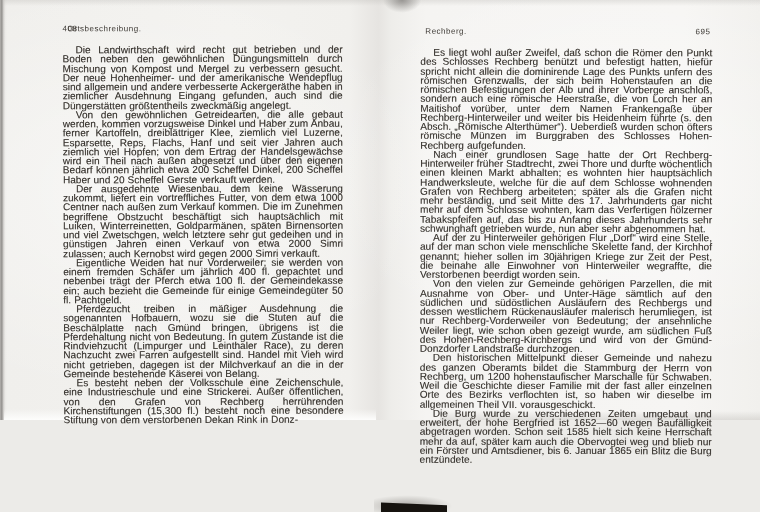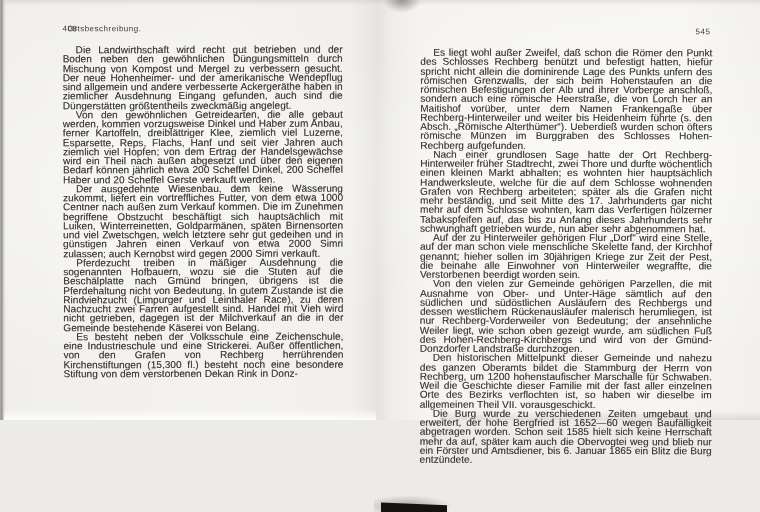--- a/index.html
+++ b/index.html
@@ -98,28 +98,30 @@
 
   <div class="page page-left">
     <div class="pagehead">
       <span class="pagenum-left">408</span>
       <span class="runhead">Ortsbeschreibung.</span>
     </div>
     <div class="pagebody">
       <p>Die Landwirthschaft wird recht gut betrieben und der Boden neben den gewöhnlichen Düngungsmitteln durch Mischung von Kompost und Mergel zu verbessern gesucht. Der neue Hohenheimer- und der amerikanische Wendepflug sind allgemein und andere verbesserte Ackergeräthe haben in ziemlicher Ausdehnung Eingang gefunden, auch sind die Düngerstätten größtentheils zweckmäßig angelegt.</p>
       <p>Von den gewöhnlichen Getreidearten, die alle gebaut werden, kommen vorzugsweise Dinkel und Haber zum Anbau, ferner Kartoffeln, dreiblättriger Klee, ziemlich viel Luzerne, Esparsette, Reps, Flachs, Hanf und seit vier Jahren auch ziemlich viel Hopfen; von dem Ertrag der Handelsgewächse wird ein Theil nach außen abgesetzt und über den eigenen Bedarf können jährlich etwa 200 Scheffel Dinkel, 200 Scheffel Haber und 20 Scheffel Gerste verkauft werden.</p>
       <p>Der ausgedehnte Wiesenbau, dem keine Wässerung zukommt, liefert ein vortreffliches Futter, von dem etwa 1000 Centner nach außen zum Verkauf kommen. Die im Zunehmen begriffene Obstzucht beschäftigt sich hauptsächlich mit Luiken, Winterreinetten, Goldparmänen, späten Birnensorten und viel Zwetschgen, welch letztere sehr gut gedeihen und in günstigen Jahren einen Verkauf von etwa 2000 Simri zulassen; auch Kernobst wird gegen 2000 Simri verkauft.</p>
+      <p>Eigentliche Weiden hat nur Vorderweiler; sie werden von einem fremden Schäfer um jährlich 400 fl. gepachtet und nebenbei trägt der Pferch etwa 100 fl. der Gemeindekasse ein; auch bezieht die Gemeinde für einige Gemeindegüter 50 fl. Pachtgeld.</p>
       <p>Pferdezucht treiben in mäßiger Ausdehnung die sogenannten Hofbauern, wozu sie die Stuten auf die Beschälplatte nach Gmünd bringen, übrigens ist die Pferdehaltung nicht von Bedeutung. In gutem Zustande ist die Rindviehzucht (Limpurger und Leinthaler Race), zu deren Nachzucht zwei Farren aufgestellt sind. Handel mit Vieh wird nicht getrieben, dagegen ist der Milchverkauf an die in der Gemeinde bestehende Käserei von Belang.</p>
       <p>Es besteht neben der Volksschule eine Zeichenschule, eine Industrieschule und eine Strickerei. Außer öffentlichen, von den Grafen von Rechberg herrührenden Kirchenstiftungen (15,300 fl.) besteht noch eine besondere Stiftung von dem verstorbenen Dekan Rink in Donz-</p>
     </div>
   </div>
 
   <div class="page page-right">
     <div class="pagehead">
-      <span class="pagenum-right">545</span>
+      <span class="runhead">Rechberg.</span>
+      <span class="pagenum-right">695</span>
     </div>
     <div class="pagebody">
       <p>Es liegt wohl außer Zweifel, daß schon die Römer den Punkt des Schlosses Rechberg benützt und befestigt hatten, hiefür spricht nicht allein die dominirende Lage des Punkts unfern des römischen Grenzwalls, der sich beim Hohenstaufen an die römischen Befestigungen der Alb und ihrer Vorberge anschloß, sondern auch eine römische Heerstraße, die von Lorch her an Maitishof vorüber, unter dem Namen Frankengaße über Rechberg-Hinterweiler und weiter bis Heidenheim führte (s. den Absch. „Römische Alterthümer“). Ueberdieß wurden schon öfters römische Münzen im Burggraben des Schlosses Hohen-Rechberg aufgefunden.</p>
       <p>Nach einer grundlosen Sage hatte der Ort Rechberg-Hinterweiler früher Stadtrecht, zwei Thore und durfte wöchentlich einen kleinen Markt abhalten; es wohnten hier hauptsächlich Handwerksleute, welche für die auf dem Schlosse wohnenden Grafen von Rechberg arbeiteten; später als die Grafen nicht mehr beständig, und seit Mitte des 17. Jahrhunderts gar nicht mehr auf dem Schlosse wohnten, kam das Verfertigen hölzerner Tabakspfeifen auf, das bis zu Anfang dieses Jahrhunderts sehr schwunghaft getrieben wurde, nun aber sehr abgenommen hat.</p>
       <p>Auf der zu Hinterweiler gehörigen Flur „Dorf“ wird eine Stelle, auf der man schon viele menschliche Skelette fand, der Kirchhof genannt; hieher sollen im 30jährigen Kriege zur Zeit der Pest, die beinahe alle Einwohner von Hinterweiler wegraffte, die Verstorbenen beerdigt worden sein.</p>
       <p>Von den vielen zur Gemeinde gehörigen Parzellen, die mit Ausnahme von Ober- und Unter-Häge sämtlich auf den südlichen und südöstlichen Ausläufern des Rechbergs und dessen westlichem Rückenausläufer malerisch herumliegen, ist nur Rechberg-Vorderweiler von Bedeutung; der ansehnliche Weiler liegt, wie schon oben gezeigt wurde, am südlichen Fuß des Hohen-Rechberg-Kirchbergs und wird von der Gmünd-Donzdorfer Landstraße durchzogen.</p>
       <p>Den historischen Mittelpunkt dieser Gemeinde und nahezu des ganzen Oberamts bildet die Stammburg der Herrn von Rechberg, um 1200 hohenstaufischer Marschalle für Schwaben. Weil die Geschichte dieser Familie mit der fast aller einzelnen Orte des Bezirks verflochten ist, so haben wir dieselbe im allgemeinen Theil VII. vorausgeschickt.</p>
       <p>Die Burg wurde zu verschiedenen Zeiten umgebaut und erweitert, der hohe Bergfried ist 1652—60 wegen Baufälligkeit abgetragen worden. Schon seit 1585 hielt sich keine Herrschaft mehr da auf, später kam auch die Obervogtei weg und blieb nur ein Förster und Amtsdiener, bis 6. Januar 1865 ein Blitz die Burg entzündete.</p>
     </div>
   </div>

